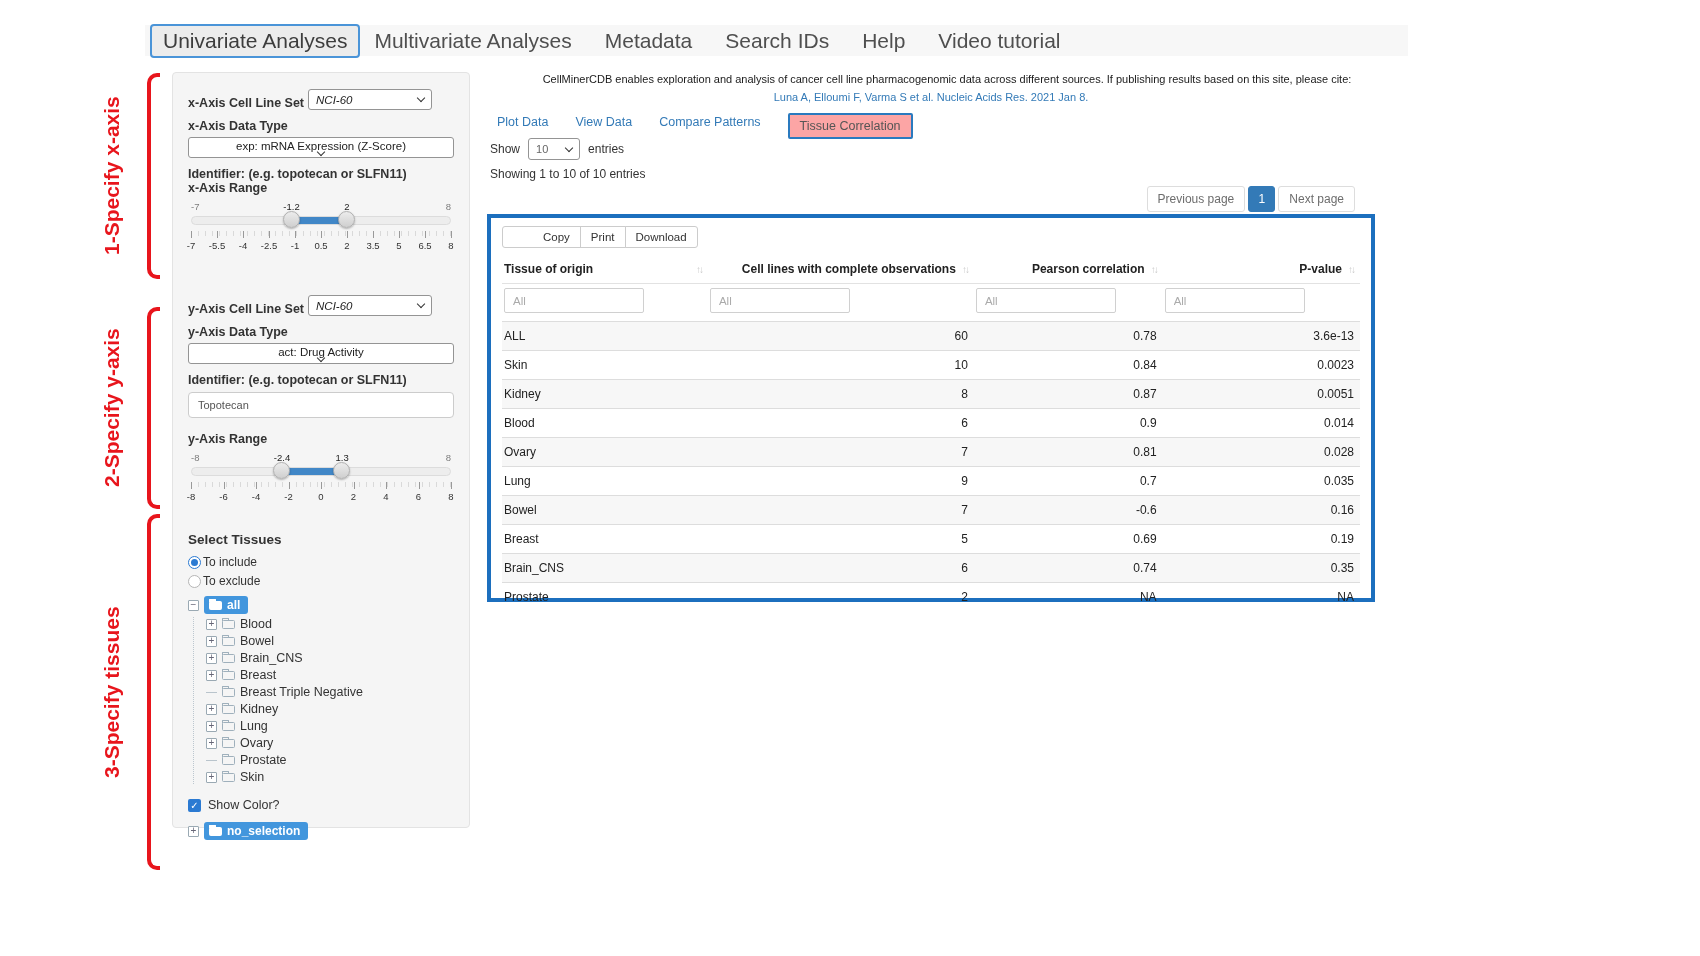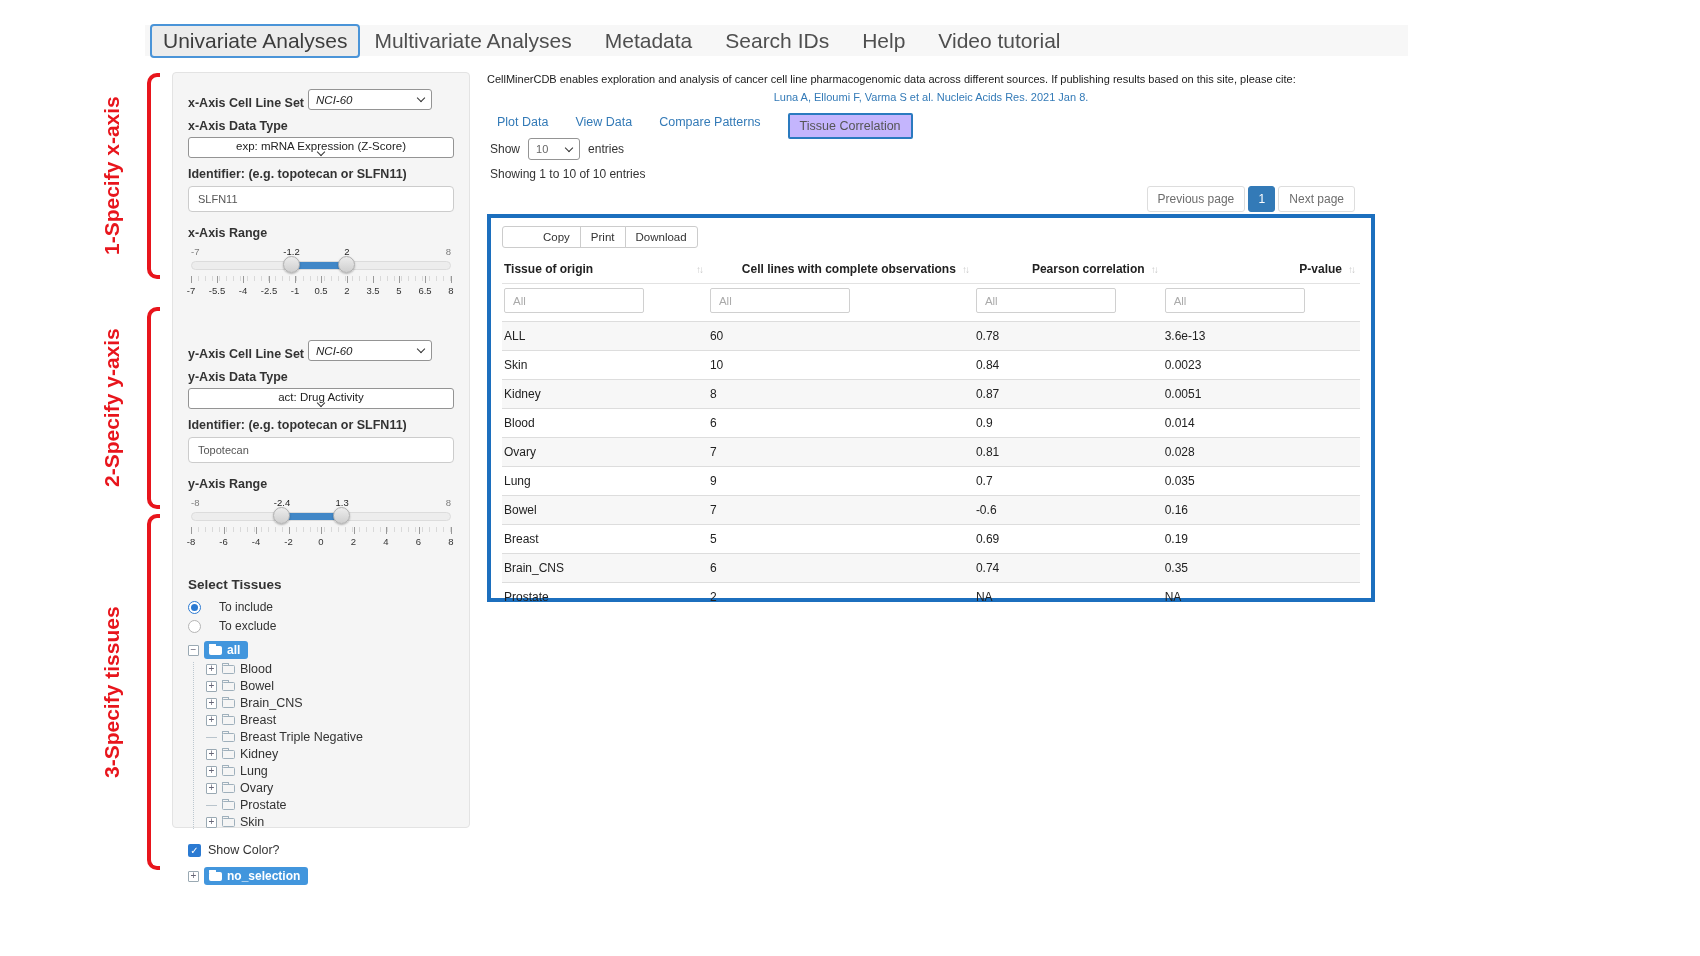--- a/index.html
+++ b/index.html
@@ -31,44 +31,44 @@
   .s-val { transform:translateX(-50%); }
   .s-track { position:absolute; top:15px; left:0; right:0; height:9px; background:#ededed; border:1px solid #dcdcdc; border-radius:5px; }
   .s-bar { position:absolute; top:16px; height:7px; background:#4187c7; }
   .s-handle { position:absolute; top:10px; width:17px; height:17px; border-radius:50%; background:linear-gradient(#ececec,#cfcfcf); border:1px solid #b0b0b0; box-shadow:0 1px 2px rgba(0,0,0,.28); cursor:grab; }
   .s-ticks { position:absolute; top:30px; left:0; right:0; height:20px; background:repeating-linear-gradient(to right,#d9d9d9 0 1px,transparent 1px 7px); background-size:100% 5px; background-repeat:no-repeat; }
   .s-tickmark { position:absolute; top:0; width:1px; height:7px; background:#999; }
   .s-ticklab { position:absolute; top:9px; transform:translateX(-50%); font-size:9.5px; color:#333; }
 
   
   .sect-title { font-weight:bold; font-size:13.5px; color:#333; margin:10px 0 8px 0; }
-  .radio-row { display:flex; align-items:center; gap:18px; margin:5px 0; font-size:12px; color:#333; cursor:pointer; }
+  .radio-row { display:flex; align-items:center; gap:2px; margin:5px 0; font-size:12px; color:#333; cursor:pointer; }
   .radio { width:13px; height:13px; border-radius:50%; border:1px solid #b5b5b5; background:#fff; position:relative; flex:none; }
   .radio.on { border-color:#2b7ad2; }
   .radio.on::after { content:""; position:absolute; inset:2px; border-radius:50%; background:#2b7ad2; }
   .tree { margin-top:8px; font-size:12.5px; color:#333; }
   .tree-row { display:flex; align-items:center; gap:5px; margin:3px 0; cursor:pointer; }
   .tree-children { margin-left:5px; padding-left:12px; border-left:1px dotted #bcc7cf; }
   .expander { display:inline-block; width:11px; height:11px; border:1px solid #9aa9b3; background:#fff; color:#667; font-size:10px; line-height:8px; text-align:center; border-radius:1px; flex:none; cursor:pointer; }
   .leafline { display:inline-block; width:11px; height:1px; border-top:1px solid #b9c4cc; flex:none; }
   .folder { position:relative; width:13px; height:9px; border:1px solid #9fb0bc; border-radius:1.5px; display:inline-block; flex:none; }
   .folder::before { content:""; position:absolute; top:-3px; left:-1px; width:5px; height:2px; border:1px solid #9fb0bc; border-bottom:none; border-radius:1px 1px 0 0; }
   .folder.white { background:#fff; border-color:#fff; }
   .folder.white::before { background:#fff; border-color:#fff; }
   .chip { background:#4296dd; color:#fff; font-weight:bold; font-size:12px; padding:2px 8px 2px 5px; border-radius:3px; display:inline-flex; align-items:center; gap:5px; cursor:pointer; }
   .check-row { display:flex; align-items:center; gap:7px; margin:14px 0 10px 0; font-size:12.5px; color:#333; cursor:pointer; }
   .checkbox { width:13px; height:13px; border-radius:2px; background:#2b7ad2; color:#fff; font-size:10px; line-height:13px; text-align:center; flex:none; }
   .checkbox::after { content:"\2713"; }
 
   
-  .citation1 { position:absolute; left:487px; top:73px; width:888px; text-align:left; font-size:11px; color:#1a1a1a; }
+  .citation1 { position:absolute; left:503px; top:73px; width:888px; text-align:center; font-size:11px; color:#1a1a1a; }
   .citation2 { position:absolute; left:487px; top:91px; width:888px; text-align:center; font-size:11px; color:#337ab7; cursor:pointer; }
   .tabs { position:absolute; left:497px; top:108px; height:27px; display:flex; align-items:center; }
   .tab { color:#337ab7; font-size:12.5px; margin-right:27px; cursor:pointer; white-space:nowrap; }
-  .tab.active { color:#555; border:2px solid #2a7abf; background:#c4b5fd; padding:4px 10px; margin-right:0; border-radius:2px;margin-top:8px; }
+  .tab.active { color:#555; border:2px solid #2a7abf; background:#fca5a5; padding:4px 10px; margin-right:0; border-radius:2px;margin-top:8px; }
   .show-row { position:absolute; left:490px; top:138px; display:flex; align-items:center; gap:8px; font-size:12px; color:#333; }
   .sel-entries { width:52px; height:22px; color:#666; font-size:11px; }
   .showing { position:absolute; left:490px; top:167px; font-size:12px; color:#333; }
   .pager { position:absolute; right:345px; top:186px; display:flex; gap:3px; align-items:center; }
   .pg-btn { border:1px solid #ddd; background:#fff; color:#6d6d6d; font-size:12px; padding:5px 10px; border-radius:3px; cursor:pointer; white-space:nowrap; }
   .pg-num { background:#337ab7; border:1px solid #337ab7; color:#fff; font-size:12px; width:27px; text-align:center; padding:5px 0; border-radius:3px; cursor:pointer; }
 
   
   .table-box { position:absolute; left:487px; top:214px; width:888px; height:388px; border:4px solid #1c6fbe; background:#fff; padding:8px 11px; }
   .export-group { display:flex; }
@@ -80,21 +80,21 @@
   table.results th:nth-child(3){ width:22%; } table.results th:nth-child(4){ width:23%; }
   th { font-size:12px; font-weight:bold; color:#222; padding:5px 6px 7px 2px; cursor:pointer; }
   .th-inner { display:flex; align-items:center; justify-content:space-between; }
   th.num .th-inner { justify-content:flex-end; gap:6px; }
   .sort { color:#c9c9c9; font-size:10px; letter-spacing:-2px; font-weight:normal; }
   tr.filter-row td { padding:4px 2px 8px 2px; border-top:1px solid #e2e2e2; }
   .filter-input { width:140px; height:25px; border:1px solid #d0d0d0; border-radius:2px; padding:0 8px; font-size:11.5px; color:#333; font-family:"Liberation Sans",sans-serif; }
   .filter-input::placeholder { color:#aaa; }
   tbody td { padding:7px 6px 7px 2px; border-top:1px solid #ddd; }
   tbody tr.odd { background:#f7f7f7; }
-  td.num { }
+  td.num { text-align:right; }
 </style>
 </head>
 <body>
 
 <div class="navbar">
     <div class="nav-item active">Univariate Analyses</div>
     <div class="nav-item">Multivariate Analyses</div>
     <div class="nav-item">Metadata</div>
     <div class="nav-item">Search IDs</div>
     <div class="nav-item">Help</div>
@@ -115,21 +115,20 @@
       <span>NCI-60</span>
       <span class="caret"></span>
     </div>
   </div>
   <div class="blabel">x-Axis Data Type</div>
   <div class="fselect sel-full">
     <span>exp: mRNA Expression (Z-Score)</span>
     <span class="caret"></span>
   </div>
   <div class="blabel">Identifier: (e.g. topotecan or SLFN11)</div>
-  <input class="tinput" value="SLFN11" style="">
   <div class="blabel">x-Axis Range</div>
   <div class="slider" id="slider-x">
       <span class="s-lab s-min">-7</span>
       <span class="s-lab s-max">8</span>
       <span class="s-lab s-val" style="left:38.666666666666664%">-1.2</span>
       <span class="s-lab s-val" style="left:60%">2</span>
       <div class="s-track"></div>
       <div class="s-bar" style="left:38.666666666666664%;width:21.333333333333336%"></div>
       <div class="s-handle" style="left:calc(38.666666666666664% - 9px)"></div>
       <div class="s-handle" style="left:calc(60% - 9px)"></div>

